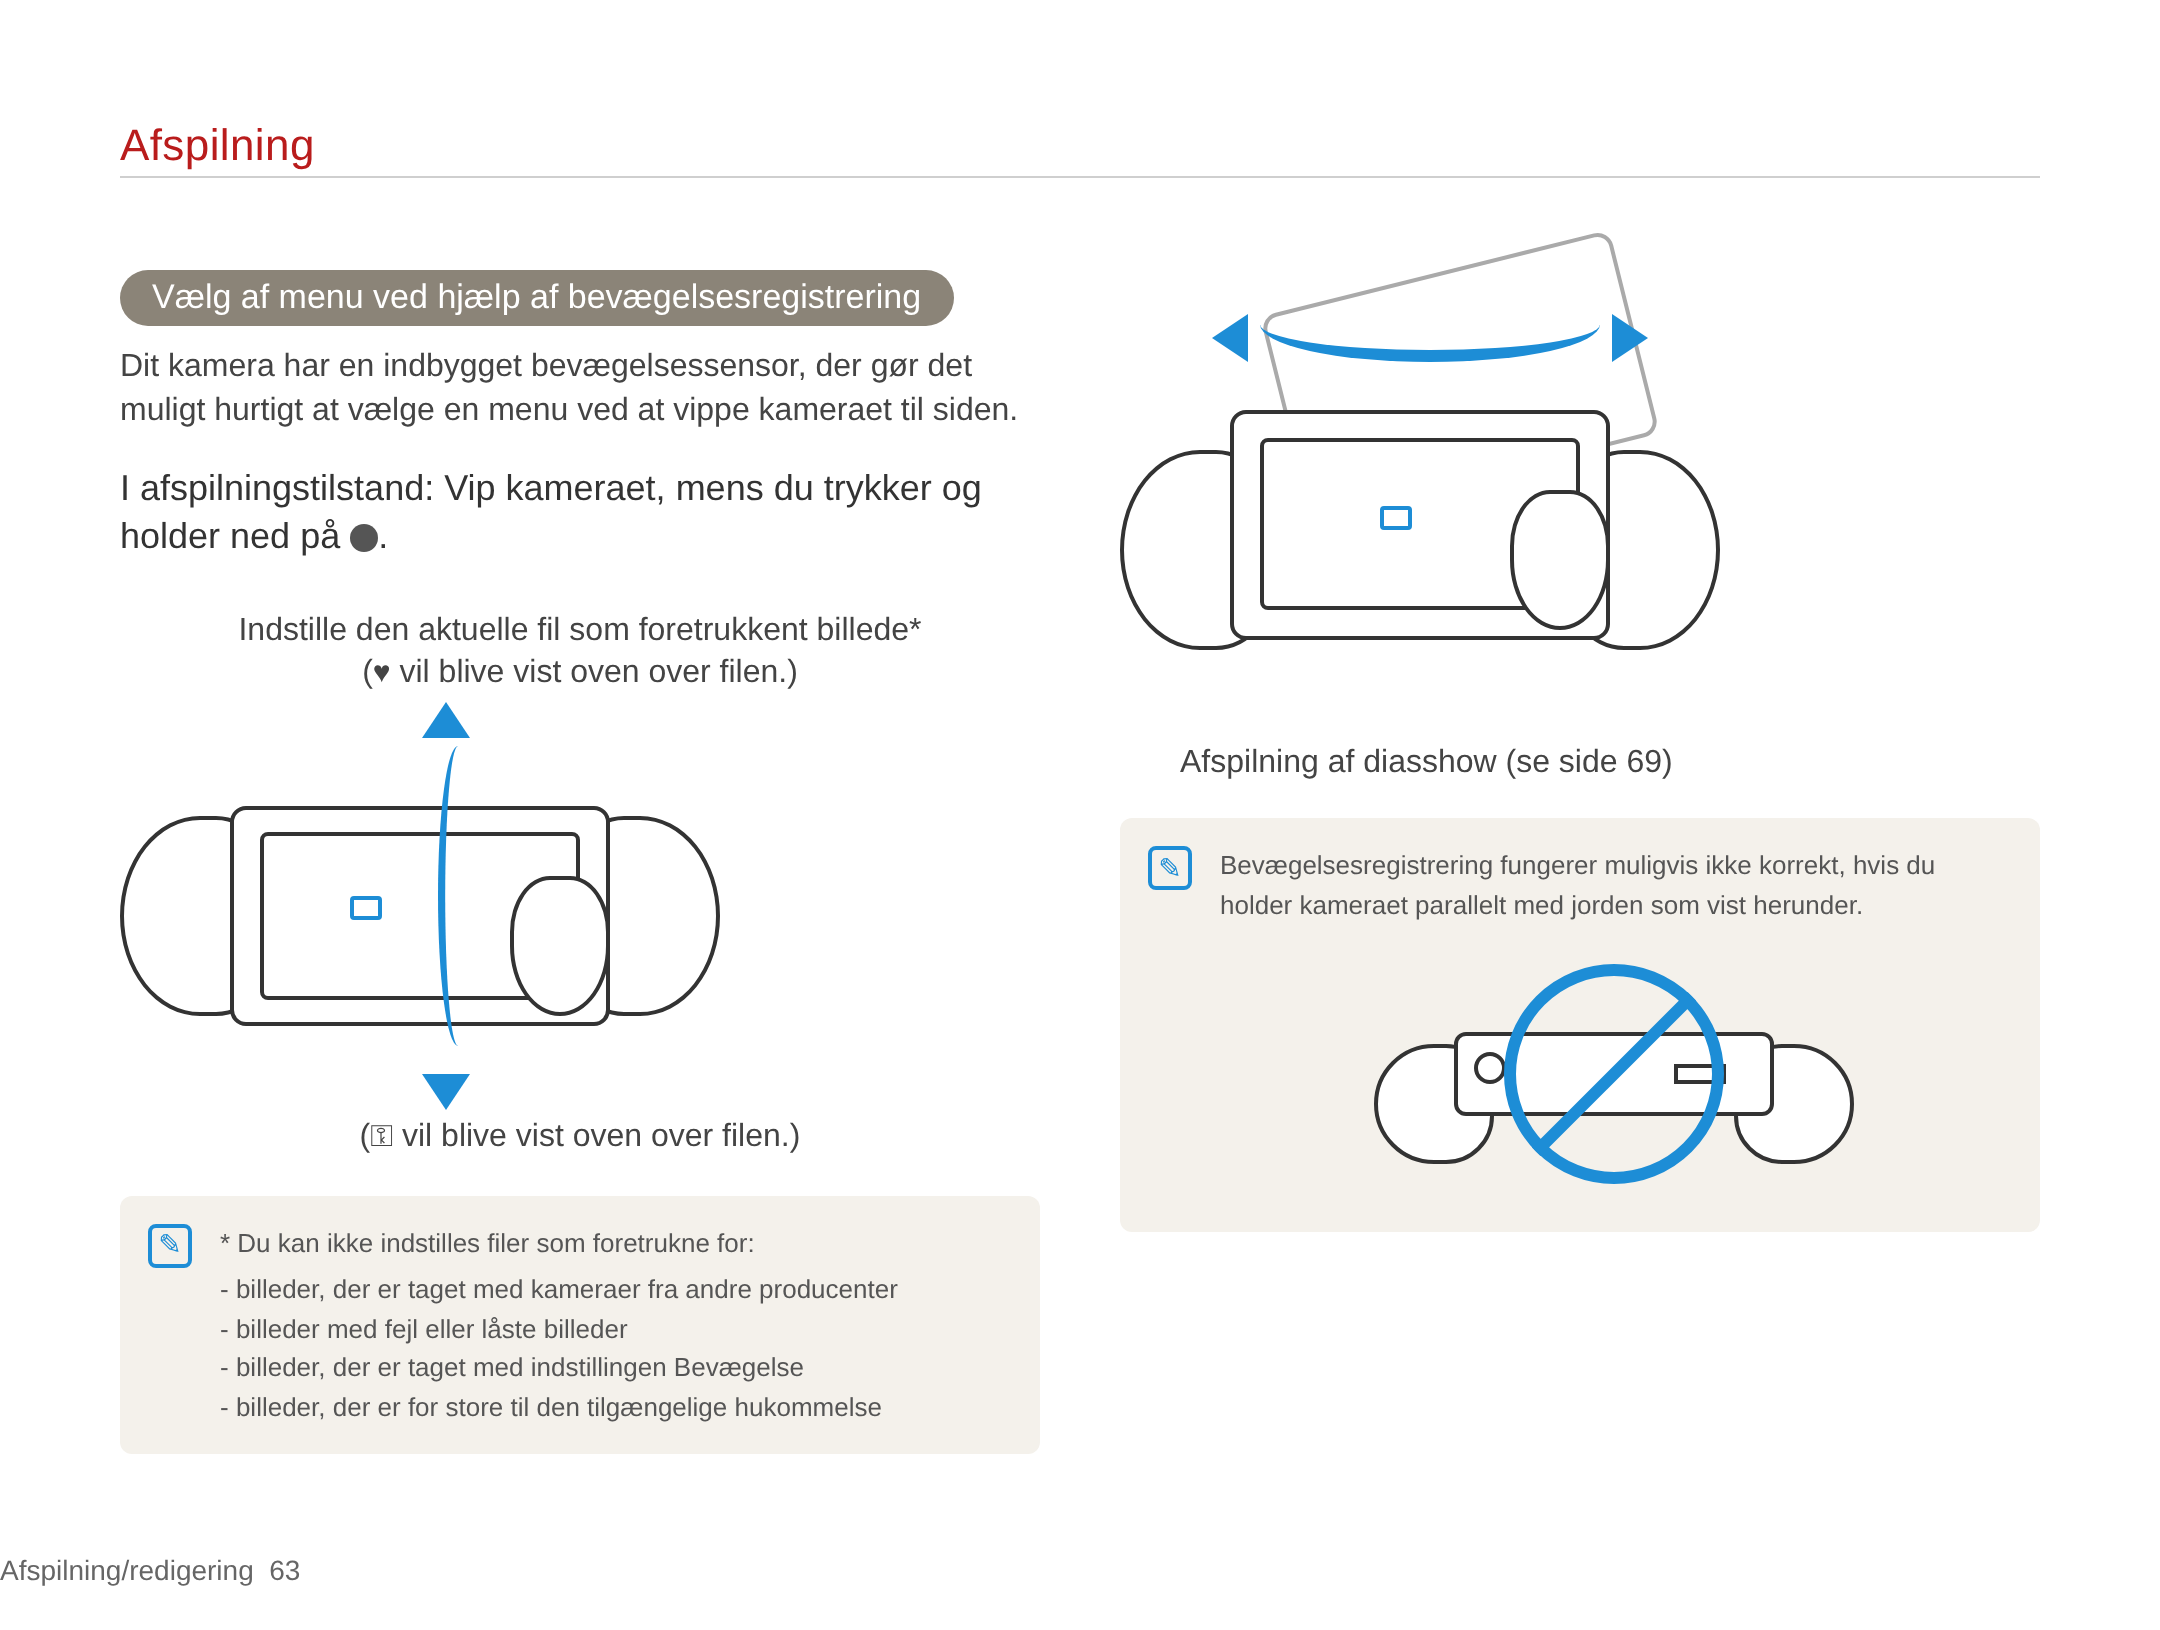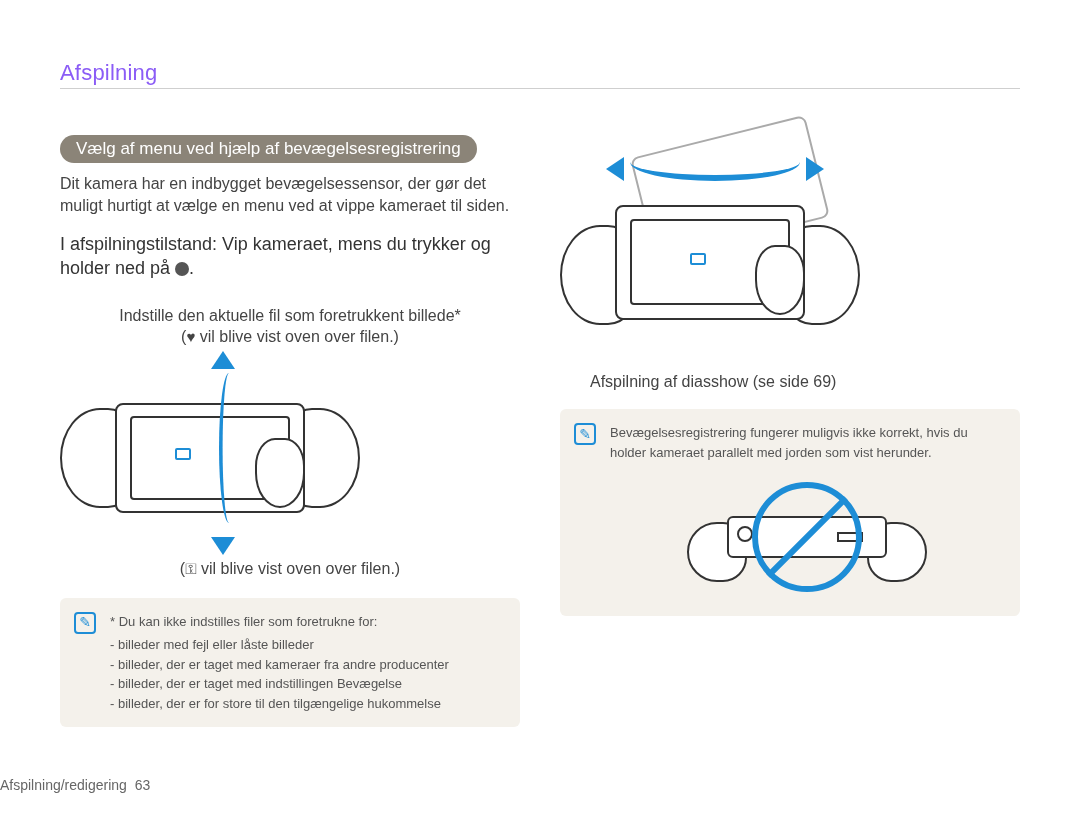--- a/index.html
+++ b/index.html
@@ -1,19 +1,19 @@
 <!DOCTYPE html>
 <html><head>
 <meta charset="utf-8">
 <style>
   * { box-sizing: border-box; margin: 0; padding: 0; }
   html, body { width: 1080px; height: 815px; background: #ffffff; font-family: Arial, Helvetica, sans-serif; color: #444; }
   .page { position: relative; width: 1080px; height: 815px; padding: 60px 60px 40px 60px; }
   .header-line { border-bottom: 1px solid #cfcfcf; margin-bottom: 22px; padding-bottom: 2px; }
-  .header-title { color: #8b5cf6; font-size: 22px; font-weight: 400; letter-spacing: 0.2px; }
+  .header-title { color: #b91c1c; font-size: 22px; font-weight: 400; letter-spacing: 0.2px; }
   .columns { display: flex; gap: 40px; }
   .col { flex: 1; margin-top: 24px; }
   .pill { display: inline-block; background: #8b8478; color: #fff; border-radius: 14px; padding: 4px 16px; font-size: 17px; margin-bottom: 10px; }
   .body-text { font-size: 16px; line-height: 1.35; color: #444; margin-bottom: 16px; }
   .instr { font-size: 18px; line-height: 1.35; color: #333; margin-bottom: 18px; }
   .instr .dot { display:inline-block; width:14px; height:14px; border-radius:50%; background:#555; vertical-align:-2px; }
   .caption { font-size: 16px; text-align: center; margin-top: 6px; line-height:1.35; }
   .caption .sub { display:block; }
   .caption .heart { font-size:15px; }
   .caption .key { font-size:15px; }
@@ -103,22 +103,22 @@
           <span class="sub">
             <span>(</span><span class="key">⚿</span><span> vil blive vist oven over filen.)</span>
           </span>
         </p>
       </div>
 
       <div class="note-box">
         <div class="note-icon">✎</div>
         <div>* Du kan ikke indstilles filer som foretrukne for:</div>
         <ul class="note-list">
+          <li>billeder, der er taget med kameraer fra andre producenter</li>
           <li>billeder med fejl eller låste billeder</li>
-          <li>billeder, der er taget med kameraer fra andre producenter</li>
           <li>billeder, der er taget med indstillingen Bevægelse</li>
           <li>billeder, der er for store til den tilgængelige hukommelse</li>
         </ul>
       </div>
 
     </div>
 
     <div class="col">
 
       <div class="figure">

